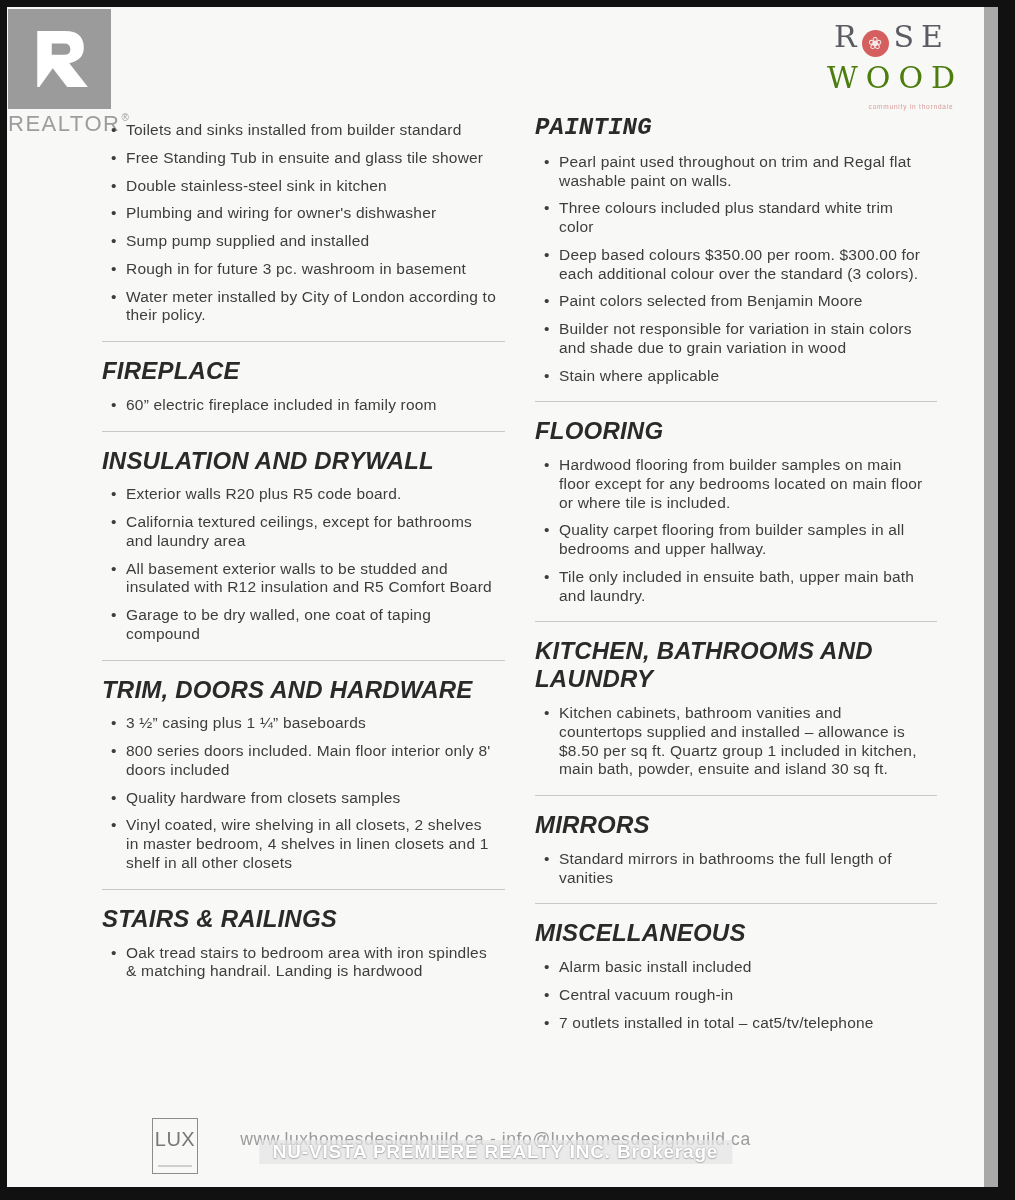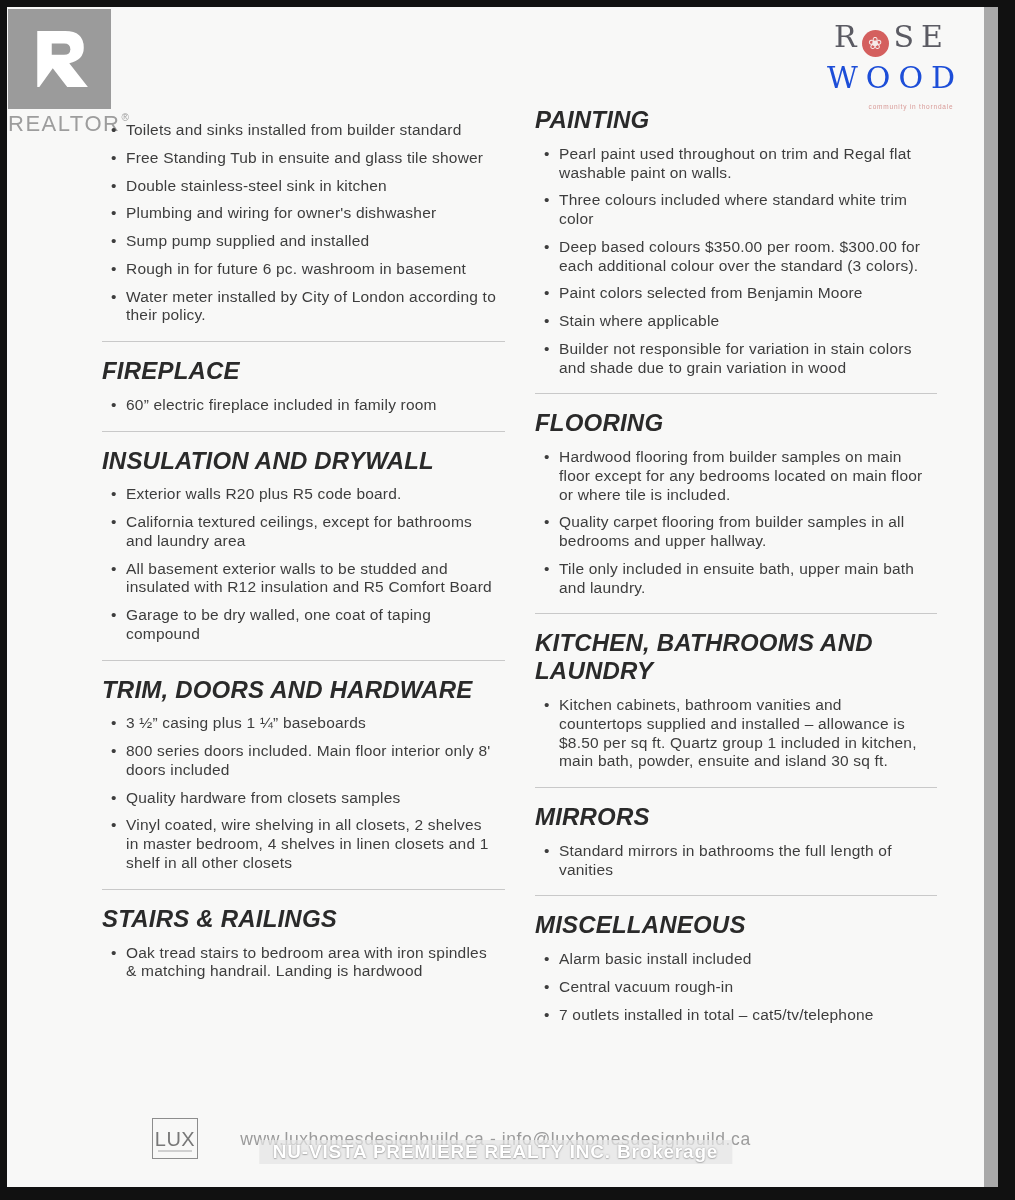--- a/index.html
+++ b/index.html
@@ -35,52 +35,52 @@
     font-family:"DejaVu Serif", serif;color:#5b5b63;font-size:30px;
     letter-spacing:7px;white-space:nowrap;
   }
   .rw-rose{
     display:inline-block;width:27px;height:27px;border-radius:50%;
     background:#d45f5e;color:#f6e9e8;text-align:center;line-height:27px;
     font-size:17px;vertical-align:-2px;margin-right:5px;margin-left:-2px;
     font-family:"DejaVu Sans", sans-serif;letter-spacing:0;
   }
   .rw-line2{
-    font-family:"DejaVu Serif", serif;color:#1d4ed8;font-size:30px;
+    font-family:"DejaVu Serif", serif;color:#4d7c0f;font-size:30px;
     letter-spacing:8px;margin-top:3px;white-space:nowrap;
   }
   .rw-tagline{
     margin-top:8px;margin-left:38px;color:#d89a97;font-size:6.5px;
     letter-spacing:0.8px;white-space:nowrap;
   }
 
   
   .col{position:absolute;}
   .col-left{left:95px;top:106px;width:403px;}
   .col-right{left:528px;top:99px;width:402px;}
   .sec-title{
     margin:15px 0 11px 0;font-size:24px;font-weight:bold;font-style:italic;
     color:#2a2a2a;letter-spacing:0.2px;line-height:1.16;
   }
-  section:first-child .sec-title{margin-top:0;}
+  section:first-child .sec-title{margin-top:8px;font-family:Liberation Mono, monospace;}
   ul.bullets{list-style:none;margin:8px;padding:0;}
   ul.bullets li{
     position:relative;padding-left:16px;margin-bottom:9px;
     font-size:15.5px;line-height:1.21;color:#3d3d3d;letter-spacing:0.2px;
   }
   ul.bullets li::before{
     content:"\2022";position:absolute;left:1px;top:0;color:#3d3d3d;
   }
   .divider{
     height:1px;background:#c9c9c9;margin:16px 0 0 0;
   }
 
   
   .lux-box{
-    position:absolute;left:145px;top:1111px;width:46px;height:41px;
+    position:absolute;left:145px;top:1111px;width:46px;height:56px;
     border:1px solid #8d8d8d;box-sizing:border-box;text-align:center;
   }
   .lux-text{
     color:#787878;font-size:20px;letter-spacing:0.5px;line-height:40px;
     font-family:"Liberation Sans", sans-serif;font-weight:300;
   }
   .lux-box .lux-sub{
     position:absolute;left:5px;right:5px;bottom:6px;height:2px;
     background:#cfcfcf;
   }
@@ -120,21 +120,21 @@
   </div>
 
   <div class="col col-left" id="col-left">
       <section>
         <ul class="bullets">
           <li>Toilets and sinks installed from builder standard</li>
           <li>Free Standing Tub in ensuite and glass tile shower</li>
           <li>Double stainless-steel sink in kitchen</li>
           <li>Plumbing and wiring for owner's dishwasher</li>
           <li>Sump pump supplied and installed</li>
-          <li>Rough in for future 6 pc. washroom in basement</li>
+          <li>Rough in for future 3 pc. washroom in basement</li>
           <li>Water meter installed by City of London according to their policy.</li>
         </ul>
       </section>
       <div class="divider"></div>
       <section>
         <h2 class="sec-title">FIREPLACE</h2>
         <ul class="bullets">
           <li>60” electric fireplace included in family room</li>
         </ul>
       </section>
@@ -164,25 +164,25 @@
         <ul class="bullets">
           <li>Oak tread stairs to bedroom area with iron spindles &amp; matching handrail. Landing is hardwood</li>
         </ul>
       </section>
     </div>
   <div class="col col-right" id="col-right">
       <section>
         <h2 class="sec-title">PAINTING</h2>
         <ul class="bullets">
           <li>Pearl paint used throughout on trim and Regal flat washable paint on walls.</li>
-          <li>Three colours included where standard white trim color</li>
+          <li>Three colours included plus standard white trim color</li>
           <li>Deep based colours $350.00 per room.  $300.00 for each additional colour over the standard (3 colors).</li>
           <li>Paint colors selected from Benjamin Moore</li>
+          <li>Builder not responsible for variation in stain colors and shade due to grain variation in wood</li>
           <li>Stain where applicable</li>
-          <li>Builder not responsible for variation in stain colors and shade due to grain variation in wood</li>
         </ul>
       </section>
       <div class="divider"></div>
       <section>
         <h2 class="sec-title">FLOORING</h2>
         <ul class="bullets">
           <li>Hardwood flooring from builder samples on main floor except for any bedrooms located on main floor or where tile is included.</li>
           <li>Quality carpet flooring from builder samples in all bedrooms and upper hallway.</li>
           <li>Tile only included in ensuite bath, upper main bath and laundry.</li>
         </ul>

